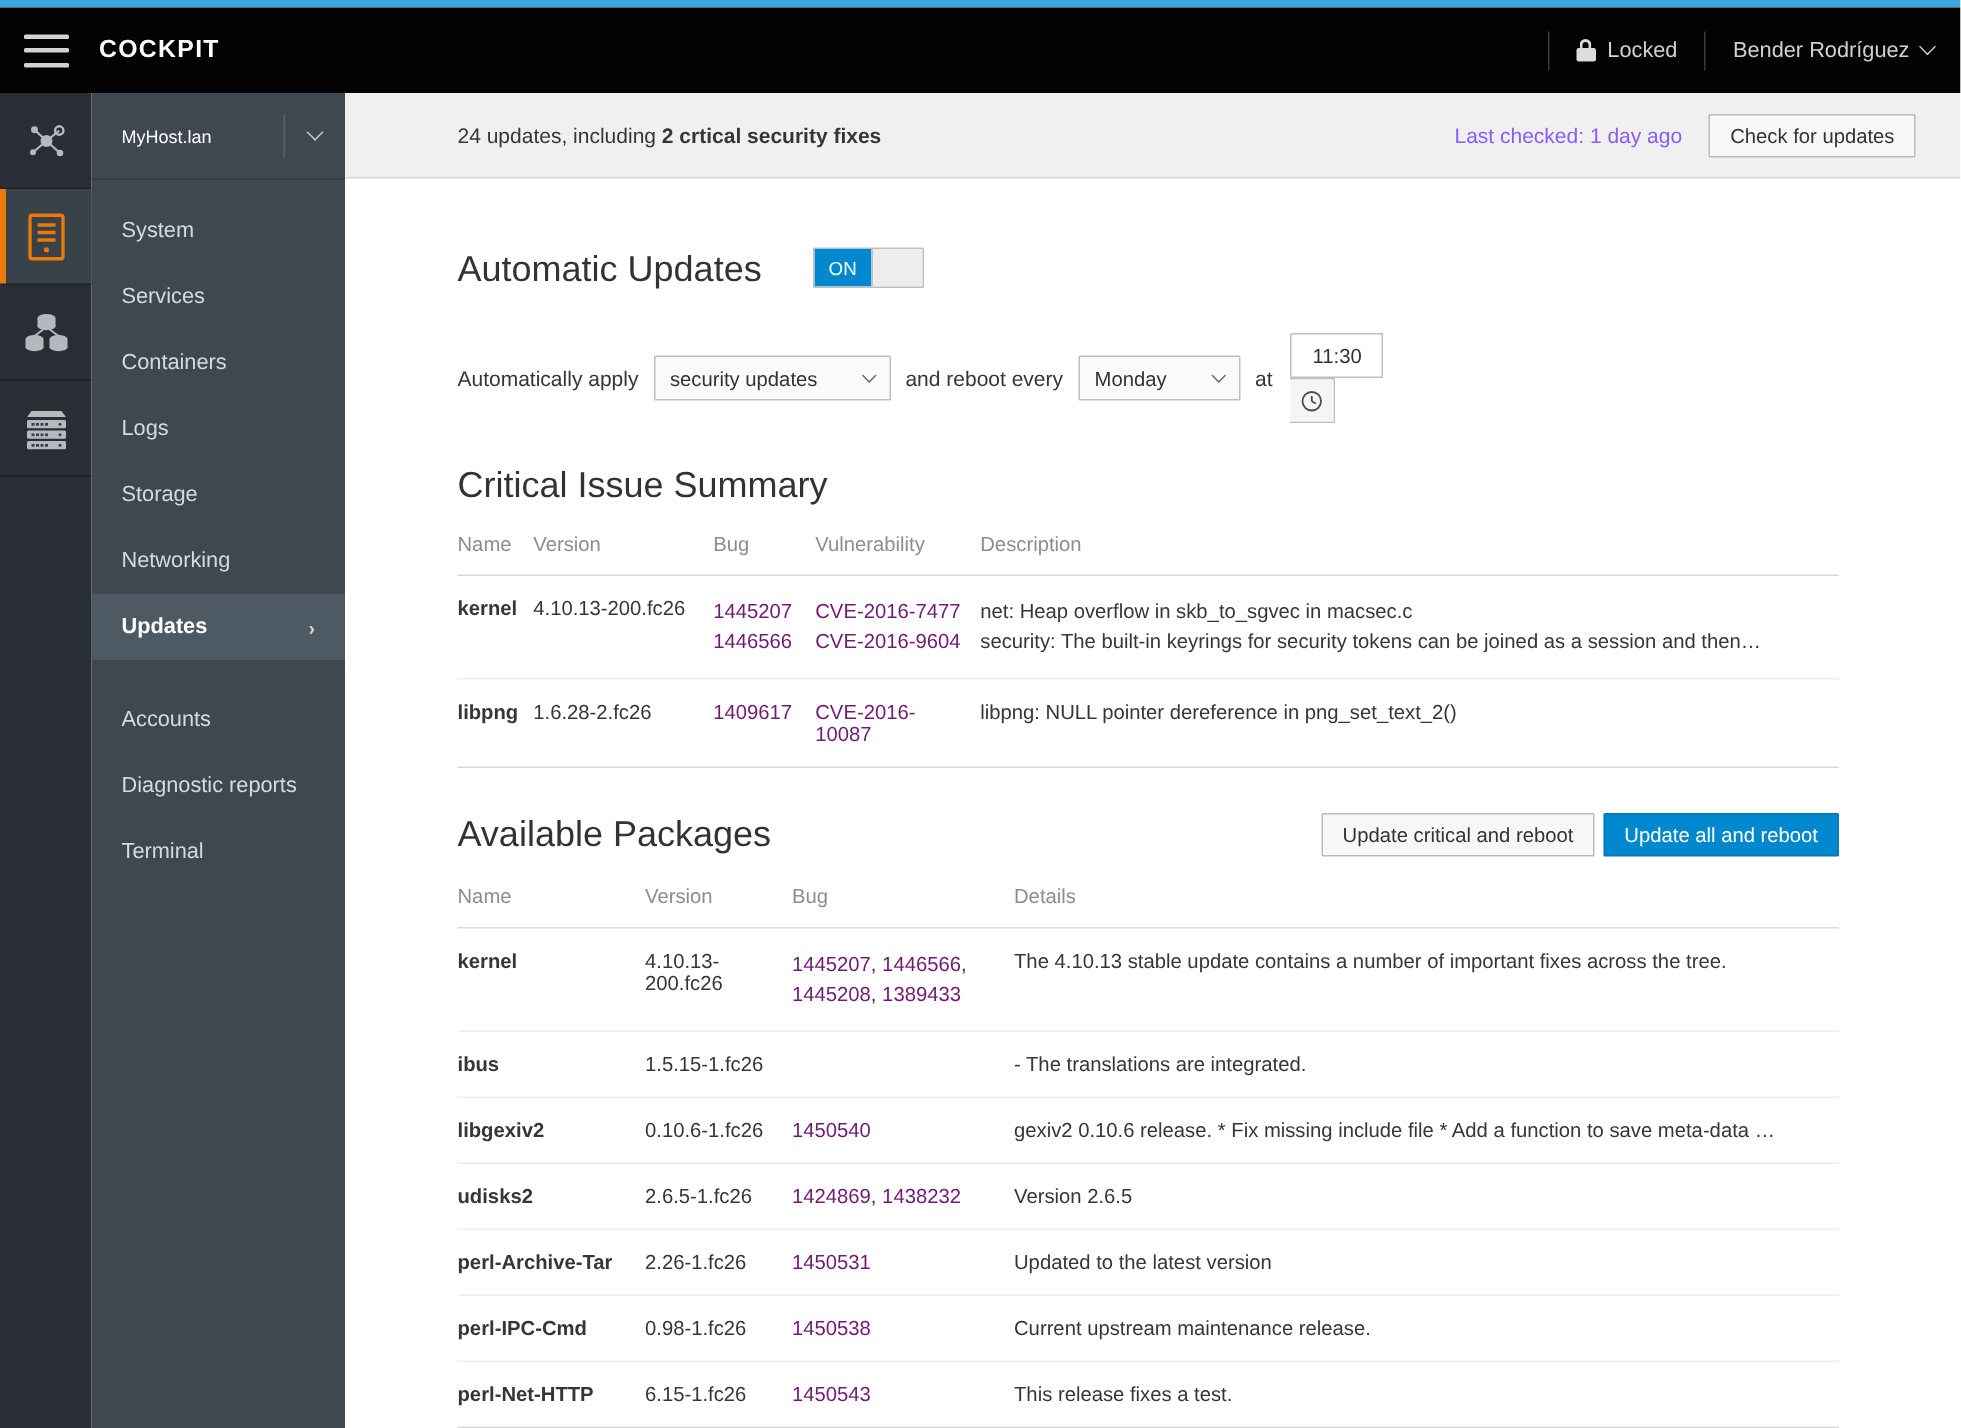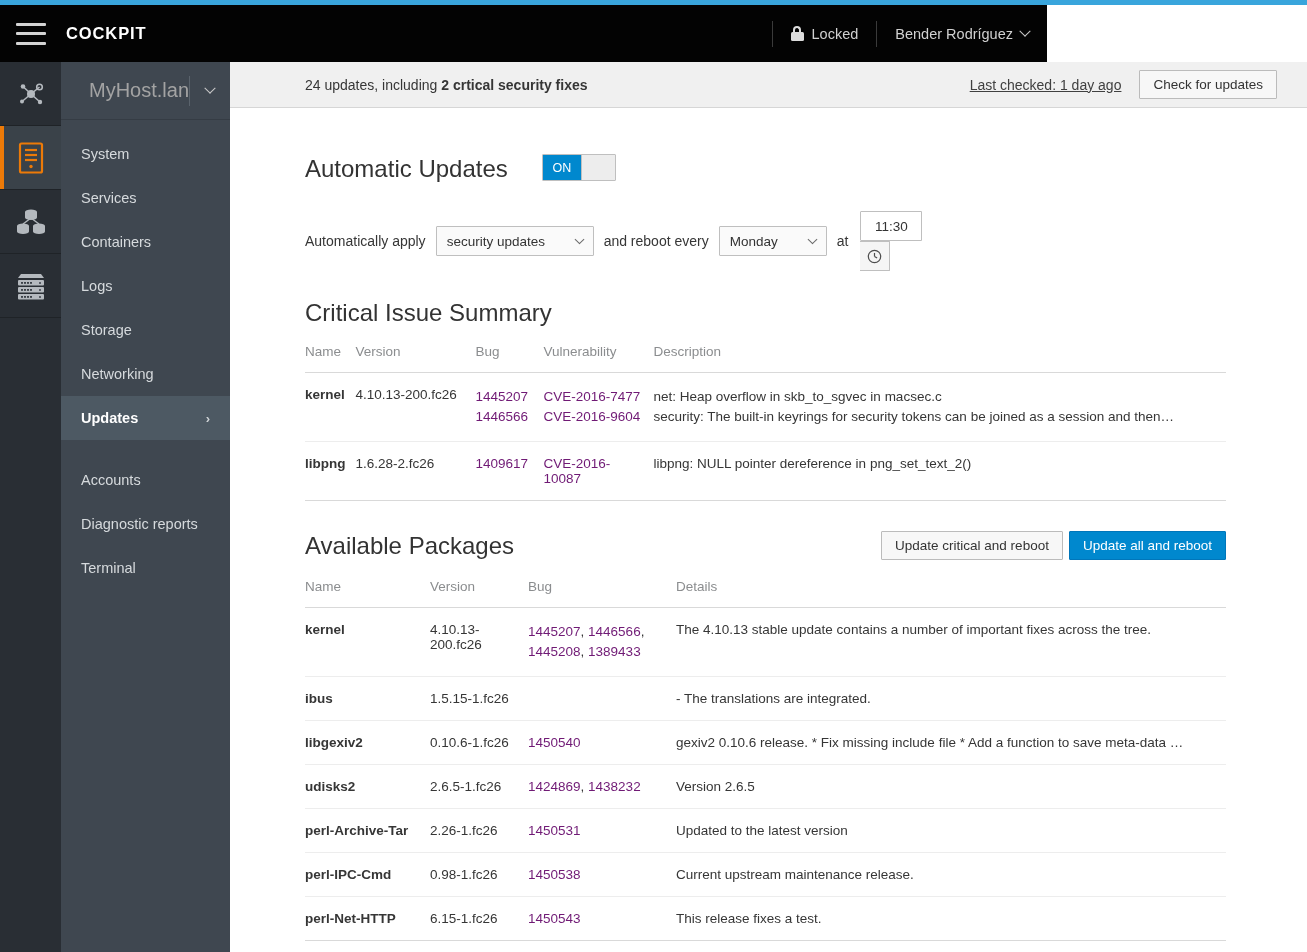--- a/index.html
+++ b/index.html
@@ -11,21 +11,21 @@
   #app { position: relative; width: 1307px; height: 952px; }
 
   
   .accent-bar {
     position: absolute; top: 0; left: 0; width: 1307px; height: 5px;
     background: #39a5dc;
   }
 
   
   .masthead {
-    position: absolute; top: 5px; left: 0; width: 1047px; height: 57px;
+    position: absolute; top: 5px; left: 0; width: 1307px; height: 57px;
     background: #030303; display: flex; align-items: center;
   }
   .hamburger {
     width: 30px; height: 22px; margin-left: 16px; margin-right: 20px;
     display: flex; flex-direction: column; justify-content: space-between;
     cursor: pointer;
   }
   .hamburger i { display: block; height: 3px; background: #d3d3d3; border-radius: 1px; }
   .brand {
     color: #fff; font-size: 16.5px; font-weight: bold; letter-spacing: 0.9px;
@@ -71,23 +71,22 @@
     background: #ec7a08;
   }
 
   
   .nav {
     position: absolute; top: 62px; left: 61px; width: 169px; height: 890px;
     background: #3f4750;
   }
   .host-select {
     height: 58px; display: flex; align-items: center;
-    color: #a3a3a3; font-size: 20px; cursor: pointer;
+    color: #ffffff; font-size: 12px; cursor: pointer;
     border-bottom: 1px solid #353c44;
-    text-align: right;
   }
   .host-name { padding-left: 20px; flex: 1; }
   .host-divider { width: 1px; height: 30px; background: #5a636c; }
   .host-caret { width: 40px; display: flex; align-items: center; justify-content: center; }
   .nav-gap { height: 12px; }
   .nav-item {
     height: 44px; display: flex; align-items: center;
     padding: 0 20px; color: #d6dadd; font-size: 14.5px; cursor: pointer;
   }
   .nav-item.active {
@@ -97,26 +96,26 @@
     margin-left: auto; font-size: 13px; color: #cfd3d6;
   }
   .nav-divider { height: 18px; }
 
   
   .content {
     position: absolute; top: 62px; left: 230px; width: 1077px; height: 890px;
     background: #fff; overflow: hidden;
   }
   .statusbar {
-    height: 46px; background: #f0f0f0; border-bottom: 1px solid #d6d6d6;
+    height: 57px; background: #f0f0f0; border-bottom: 1px solid #d6d6d6;
     display: flex; align-items: center; padding: 0 30px 0 75px;
     font-size: 14px; color: #363636;
   }
   .statusbar .spacer { flex: 1; }
-  .last-checked { color: #404040; font-size: 14px; margin-right: 18px; text-decoration: underline; }
+  .last-checked { color: #8b5cf6; font-size: 14px; margin-right: 18px; }
   .btn {
     font-family: "Liberation Sans", sans-serif;
     font-size: 13.5px; padding: 6px 13px;
     border: 1px solid #bbb; background: #f7f7f7; color: #333;
     border-radius: 1px; cursor: pointer; white-space: nowrap;
   }
   .btn.primary {
     background: #0088ce; border-color: #0076ba; color: #fff;
   }
 

